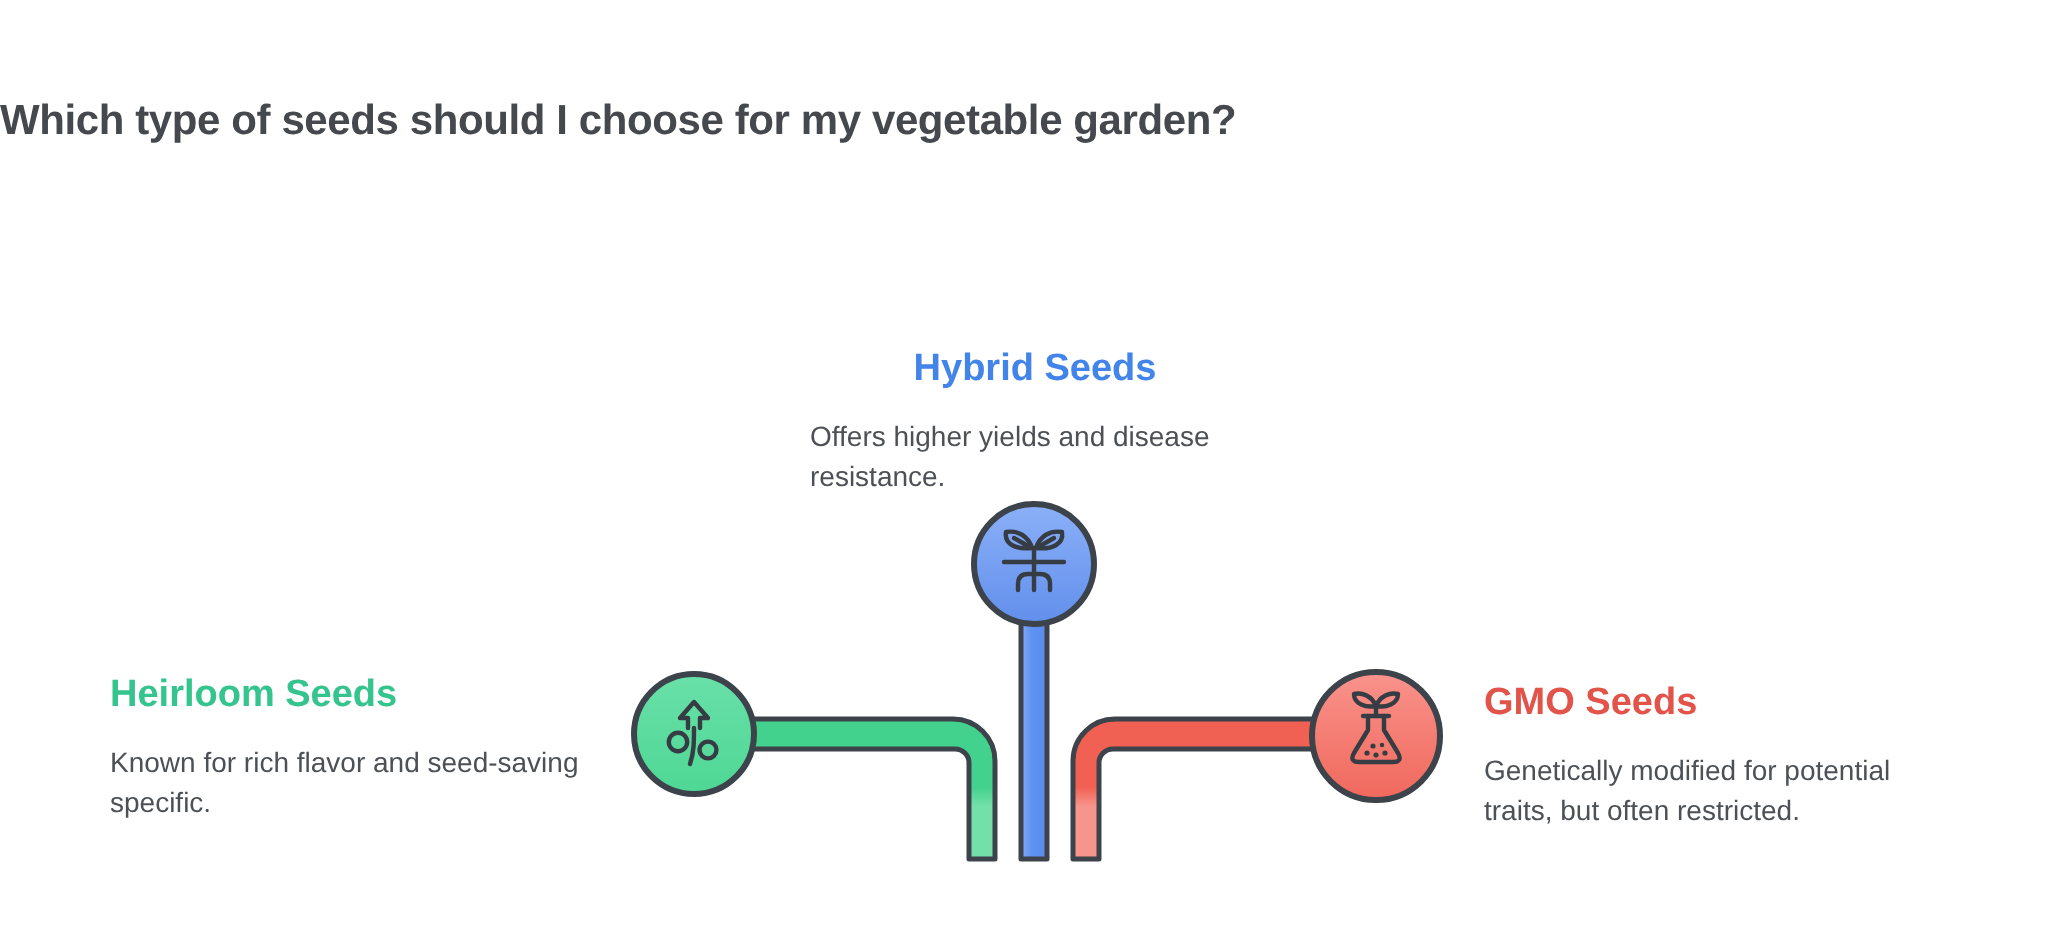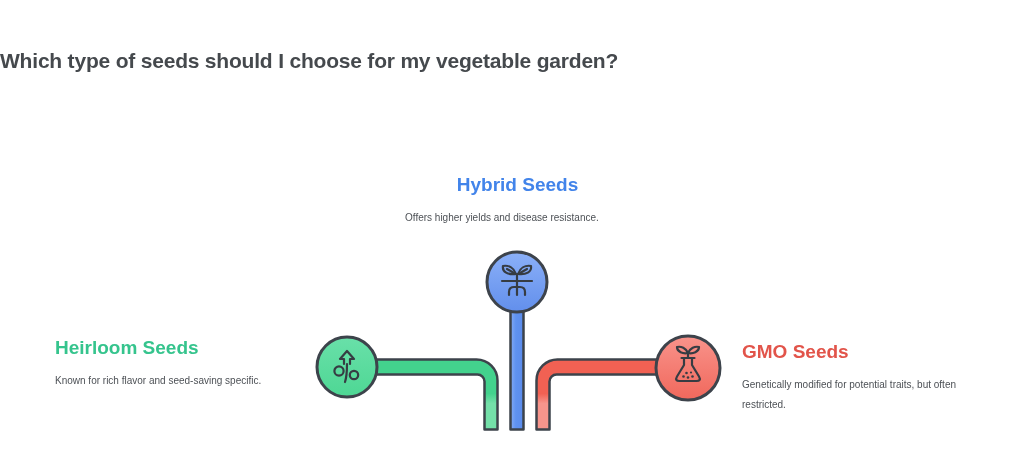--- a/index.html
+++ b/index.html
@@ -8,21 +8,21 @@
     font-family:"Liberation Sans", sans-serif; overflow:hidden;
   }
   .page-title {
     position:absolute; top:49px; left:0; width:100%; margin:0;
     text-align:left; font-size:21px; font-weight:700; letter-spacing:-0.2px;
     color:#45494D;
   }
   .diagram-svg { position:absolute; left:0; top:0; }
   .branch-block { position:absolute; }
   .branch-heading { font-size:19px; font-weight:700; margin:0 0 12px 0; line-height:23px; }
-  .branch-desc { font-size:10px; line-height:20px; color:#4D5156; }
+  .branch-desc { font-size:14px; line-height:20px; color:#4D5156; }
   .hybrid-block   { left:405px; top:161px; width:225px;margin-top:12px; }
   .hybrid-block .branch-heading { text-align:center; }
   .hybrid-block .branch-desc    { text-align:left; }
   .heirloom-block { left:55px;  top:336px; width:240px; text-align:left; }
   .gmo-block      { left:742px; top:340px; width:230px; text-align:left; }
 </style>
 </head>
 <body>
 
 <div class="stage">

